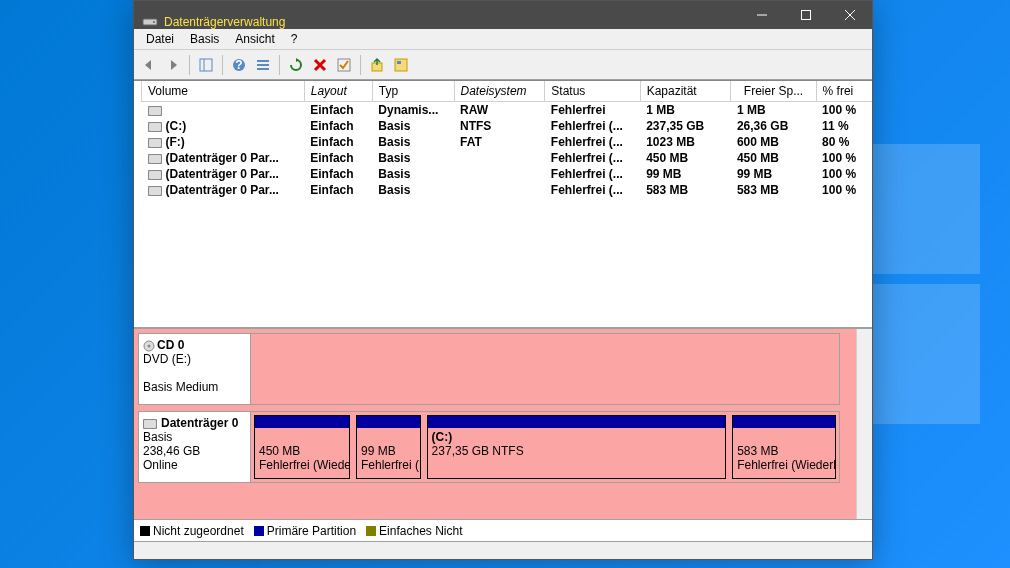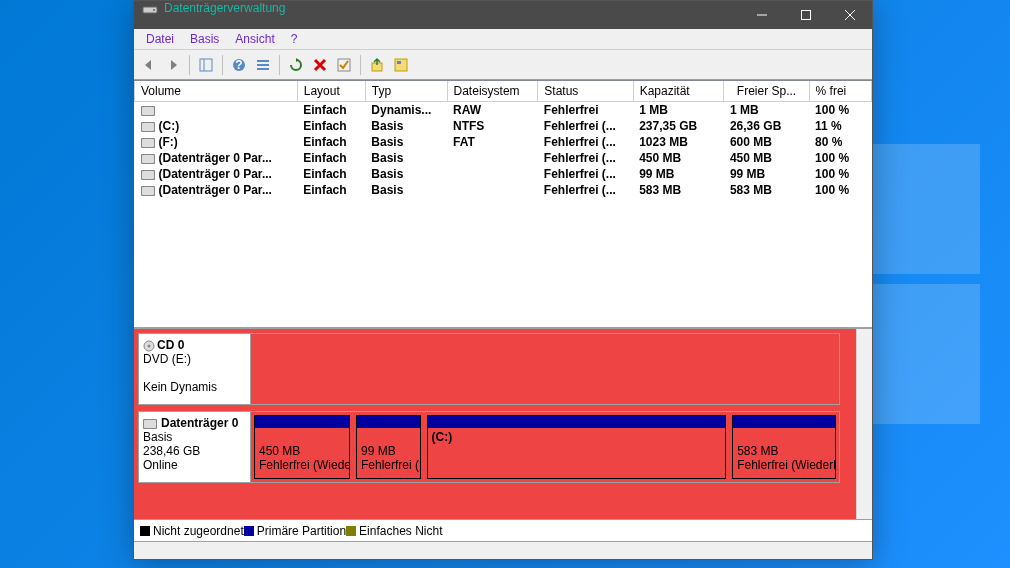--- a/index.html
+++ b/index.html
@@ -5,52 +5,52 @@
 * { margin: 0; padding: 0; box-sizing: border-box; font-family: "Segoe UI", Tahoma, sans-serif; font-size: 12px; }
 body { background: linear-gradient(135deg, #0078d4 0%, #1e90ff 100%); width: 1010px; height: 568px; overflow: hidden; position: relative; }
 .win-bg { position: absolute; right: 30px; top: 50%; transform: translateY(-50%); width: 280px; height: 280px; opacity: 0.5; }
 .win-bg .wq { position: absolute; background: rgba(255,255,255,0.35); }
 .wq.tl { left: 0; top: 0; width: 130px; height: 130px; }
 .wq.tr { right: 0; top: 0; width: 140px; height: 130px; }
 .wq.bl { left: 0; bottom: 0; width: 130px; height: 140px; }
 .wq.br { right: 0; bottom: 0; width: 140px; height: 140px; }
 
 .window { position: absolute; left: 133px; top: 0; width: 740px; height: 560px; background: #fff; border: 1px solid #555; box-shadow: 0 5px 30px rgba(0,0,0,0.3); display: flex; flex-direction: column; }
-.titlebar { background: #4a4a4a; color: #14b8a6; height: 28px; display: flex; align-items: flex-start; padding: 0 0 0 8px; }
+.titlebar { background: #4a4a4a; color: #fde047; height: 28px; display: flex; align-items: flex-end; padding: 0 0 0 8px; }
 .titlebar .icon { width: 16px; height: 16px; margin-right: 6px; display: inline-flex; align-items: center; justify-content: center; }
 .title-text { flex: 1; font-size: 12px; }
 .win-btn { width: 44px; height: 28px; display: flex; align-items: center; justify-content: center; color: #fff; }
 
 .menubar { height: 21px; background: #f0f0f0; display: flex; align-items: center; padding: 0 4px; border-bottom: 1px solid #d0d0d0; }
-.menu-item { padding: 2px 8px; font-size: 12px; color: #6d28d9; }
+.menu-item { padding: 2px 8px; font-size: 12px; color: #000000; }
 
 .toolbar { height: 30px; background: #f0f0f0; display: flex; align-items: center; padding: 0 4px; border-bottom: 1px solid #a0a0a0; gap: 2px; }
 .tb-btn { width: 22px; height: 22px; display: flex; align-items: center; justify-content: center; border: 1px solid transparent; }
 .tb-sep { width: 1px; height: 20px; background: #c0c0c0; margin: 0 3px; }
 
 .content { flex: 1; display: flex; flex-direction: column; background: #fff; border-top: 1px solid #828790; overflow: hidden; }
 .table-wrap { flex: 1.3; overflow: auto; border-bottom: 2px solid #a0a0a0; position: relative;}
-table { border-collapse: collapse; width: 100%; }
+table { border-collapse: collapse; width: 100%; margin-left: 7px; }
 th { text-align: left; font-weight: normal; background: #fff; border: 1px solid #d0d0d0; border-top: none; padding: 3px 6px; font-size: 12px; position: sticky; top:0; background:#fff;}
 td { padding: 1px 6px; font-size: 12px; white-space: nowrap; font-weight: bold; }
 .vol-icon { display: inline-block; width: 14px; height: 10px; background: #888; border-radius: 1px; margin-right: 4px; vertical-align: middle; position: relative;}
 .vol-icon::before { content:''; position:absolute; left:1px; top:1px; right:1px; bottom:1px; background:#ddd; border-radius:1px;}
 
-.graphical { flex: 1; overflow: auto; background: #ef4444; display:flex;gap:12px;}
+.graphical { flex: 1; overflow: auto; background: #fca5a5; display:flex;gap:12px;}
 .graph-body {flex:1; padding:4px;}
 .scroll-stub {width:16px; background:#f0f0f0; border-left:1px solid #d0d0d0;}
 .disk-row { display: flex; border: 1px solid #a0a0a0; margin-bottom: 6px; min-height: 72px; }
 .disk-info { width: 112px; border-right: 1px solid #a0a0a0; padding: 4px; font-size: 11px; background:#fff;}
 .disk-info .dtitle { font-weight: bold; }
 .parts { display: flex; flex: 1; }
 .part { border: 1px solid #000; margin: 3px; flex: 1; display: flex; flex-direction: column; overflow: hidden; font-size: 11px; }
 .part .phead { height: 12px; background: #0000a0; }
 .part .pbody { padding: 2px 4px; white-space: nowrap; overflow: hidden; }
 
-.legend { height: 22px; border-top: 1px solid #a0a0a0; display: flex; align-items: center; padding: 0 6px; font-size: 12px; background:#fff;}
+.legend { height: 22px; border-top: 1px solid #a0a0a0; display: flex; align-items: center; padding: 0 6px; gap: 10px; font-size: 12px; background:#fff;}
 .leg-sw { width: 10px; height: 10px; display: inline-block; margin-right: 3px; vertical-align: middle;}
 .statusbar { height: 18px; border-top: 1px solid #a0a0a0; background:#f0f0f0;}
 
 .svg-ico { width:16px; height:16px; }
 </style>
 </head>
 <body>
 
 <div class="win-bg">
   <div class="wq tl"></div>
@@ -158,23 +158,23 @@
         </svg>
       </div>
   </div>
 
   <div class="content">
     <div class="table-wrap">
       <table>
         <thead>
             <tr id="thead-row">
               <th style="width: 130px;">Volume</th>
-              <th style="width: 60px;">Layout</th>
+              <th style="width: 60px; font-style: italic;">Layout</th>
               <th style="width: 70px;">Typ</th>
-              <th style="width: 80px;">Dateisystem</th>
+              <th style="width: 80px; font-style: italic;">Dateisystem</th>
               <th style="width: 80px;">Status</th>
               <th style="width: 80px;">Kapazität</th>
               <th style="width: 75px; text-align: center;">Freier Sp...</th>
               <th style="width: 55px;">% frei</th>
             </tr>
           </thead>
         <tbody id="tbody">
             <tr>
               <td><span class="vol-icon"></span><span></span></td>
               <td>Einfach</td>
@@ -242,21 +242,21 @@
     <div class="graphical">
       <div class="graph-body">
       <div class="disk-row">
         <div class="disk-info">
           <div><svg width="14" height="12" style="vertical-align:middle">
                   <circle cx="6" cy="6" r="5" fill="#ddd" stroke="#888"></circle>
                   <circle cx="6" cy="6" r="1.5" fill="#888"></circle>
                 </svg><span class="dtitle">CD 0</span></div>
           <div>DVD (E:)</div>
           <div>&nbsp;</div>
-          <div>Kein Dynamis</div>
+          <div>Basis Medium</div>
         </div>
         <div class="parts"></div>
       </div>
 
       <div class="disk-row">
         <div class="disk-info">
           <div><span class="vol-icon"></span><span class="dtitle">Datenträger 0</span></div>
           <div>Basis</div>
           <div>238,46 GB</div>
           <div>Online</div>
@@ -275,20 +275,21 @@
                 <div class="pbody">
                   <div>&nbsp;</div>
                   <div>99 MB</div>
                   <div>Fehlerfrei (EF</div>
                 </div>
               </div>
               <div class="part" style="flex: 3.8 1 0%;">
                 <div class="phead"></div>
                 <div class="pbody">
                   <div style="font-weight: bold;">(C:)</div>
+                  <div>237,35 GB NTFS</div>
                 </div>
               </div>
               <div class="part" style="flex: 1.3 1 0%;">
                 <div class="phead"></div>
                 <div class="pbody">
                   <div>&nbsp;</div>
                   <div>583 MB</div>
                   <div>Fehlerfrei (Wiederhe</div>
                 </div>
               </div>

